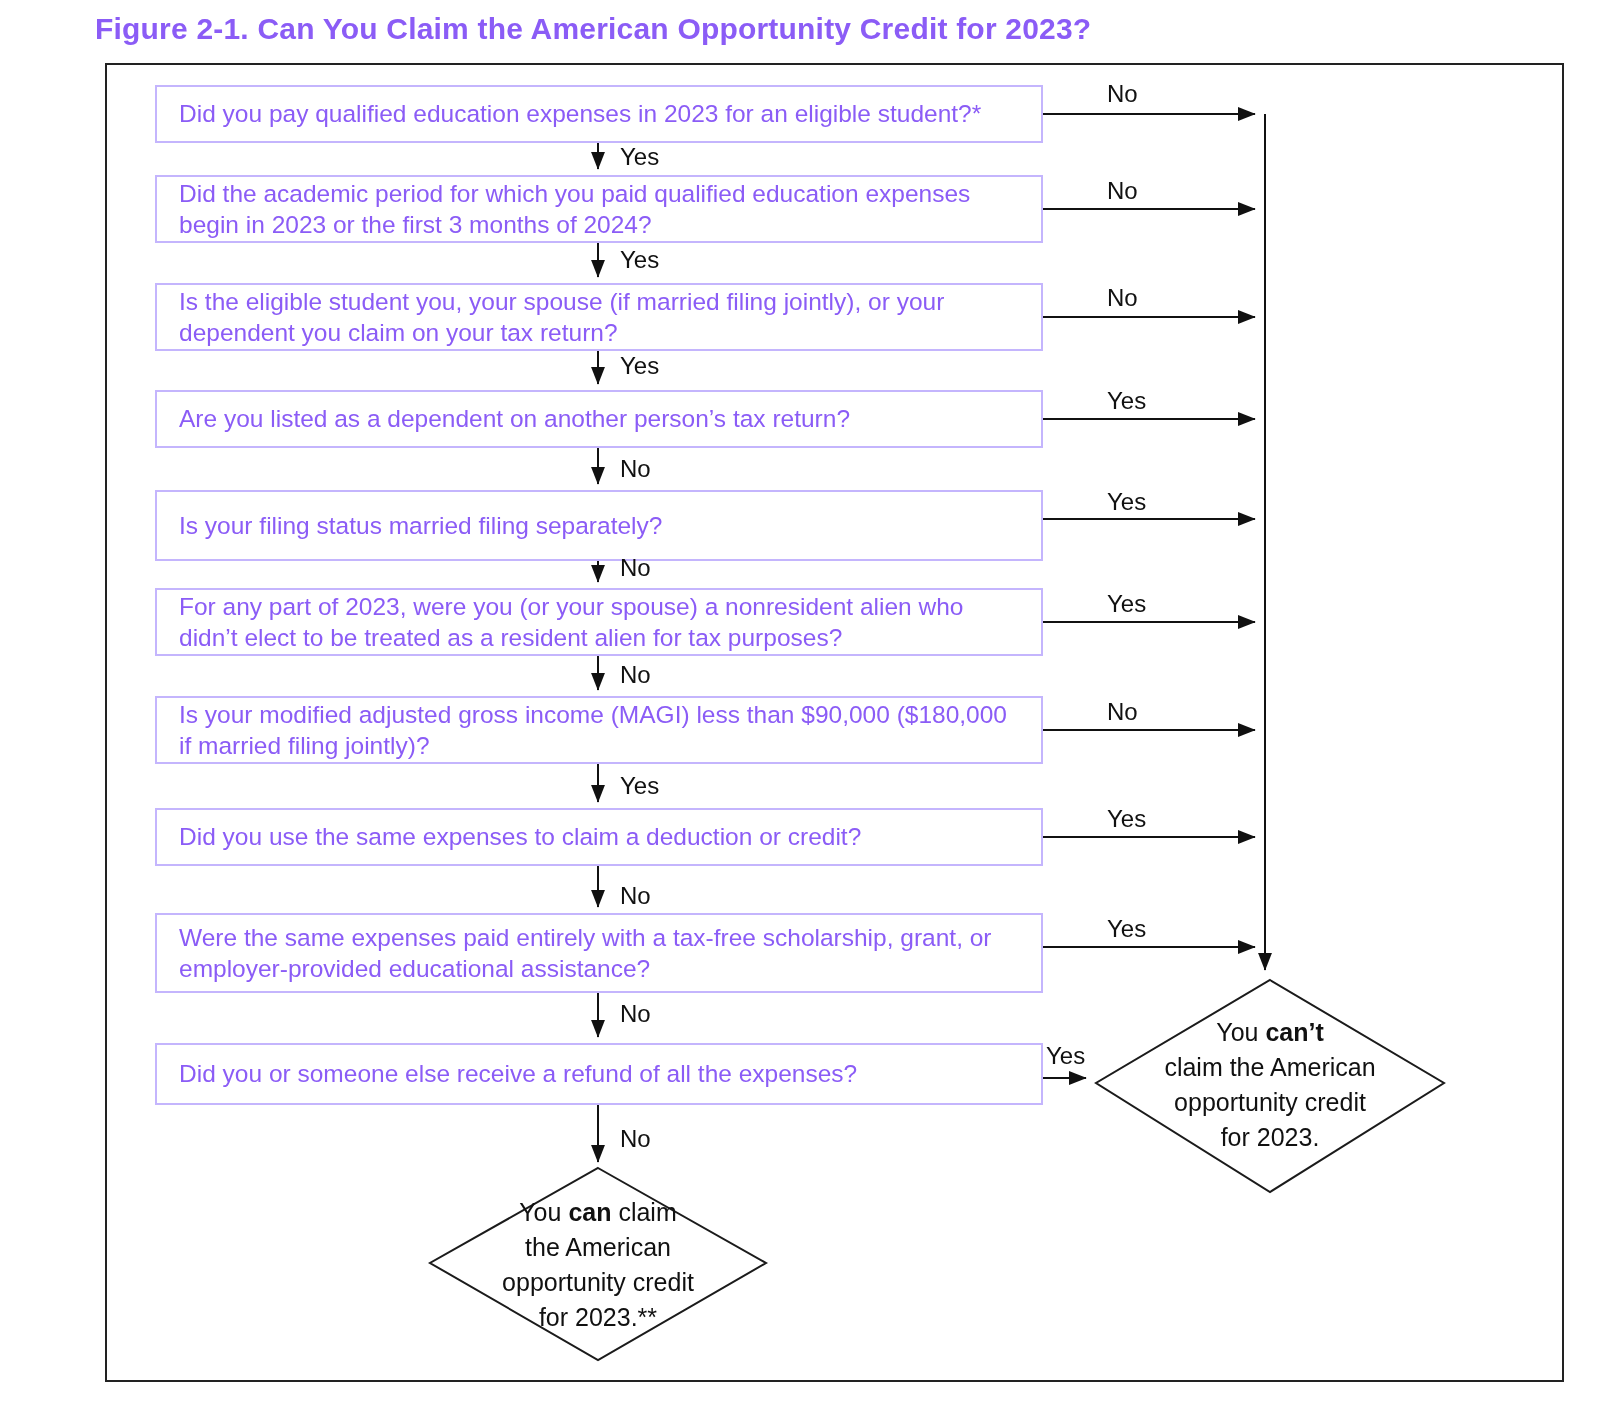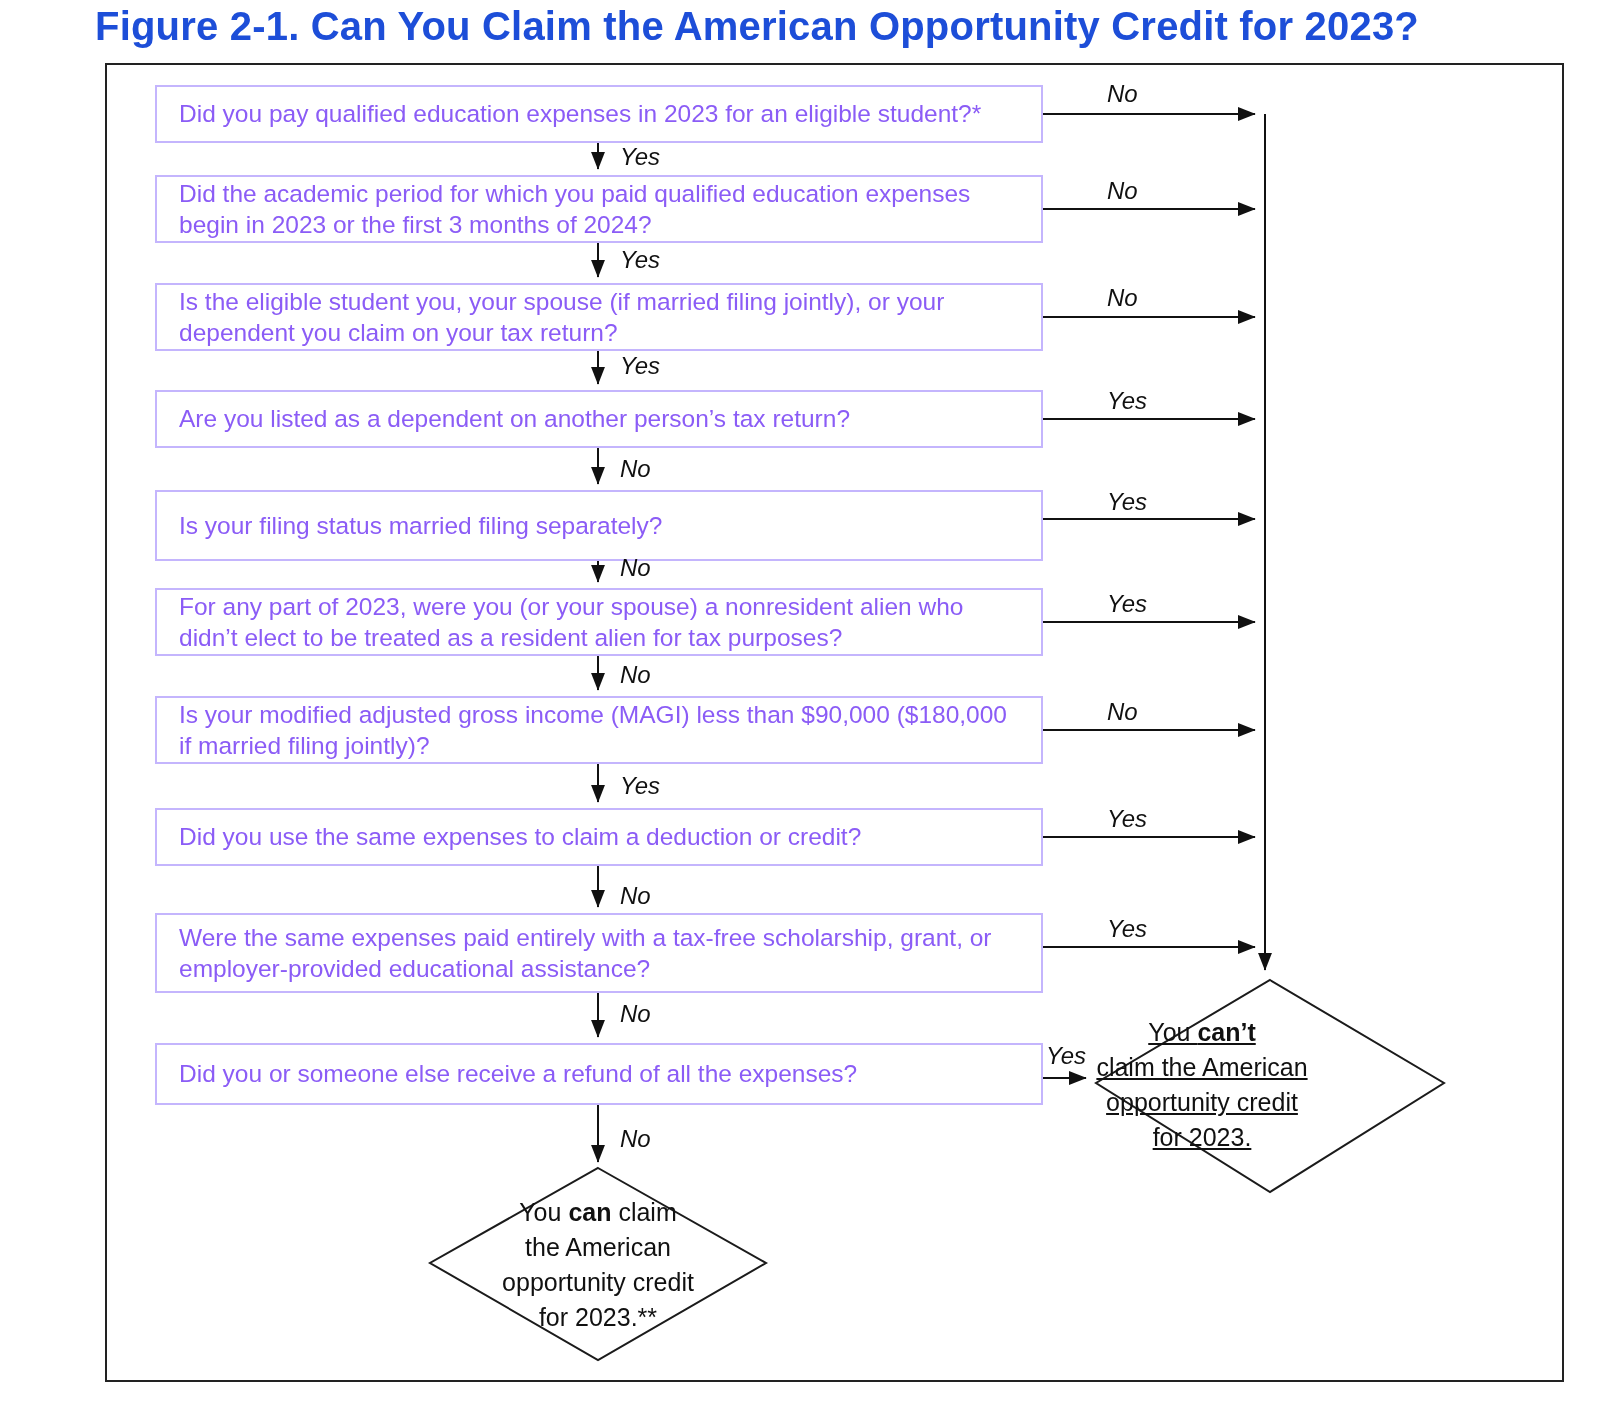--- a/index.html
+++ b/index.html
@@ -12,25 +12,25 @@
   .page {
     position: relative;
     width: 1600px;
     height: 1406px;
     background: #ffffff;
     overflow: hidden;
   }
   .figure-title {
     position: absolute;
     left: 95px;
-    top: 4px;
-    font-size: 40px;
+    top: 12px;
+    font-size: 30px;
     font-weight: bold;
     letter-spacing: 0.2px;
-    color: #1d4ed8;
+    color: #8b5cf6;
   }
   .outer-border {
     position: absolute;
     left: 105px;
     top: 63px;
     width: 1455px;
     height: 1315px;
     border: 2px solid #222222;
     background: transparent;
   }
@@ -51,21 +51,20 @@
     display: flex;
     align-items: center;
     padding: 6px 20px 6px 22px;
     font-size: 24.5px;
     line-height: 1.27;
     color: #8b5cf6;
   }
   .flow-label {
     position: absolute;
     font-size: 24px;
-    font-style: italic;
     color: #111111;
     white-space: nowrap;
   }
   .diamond-text {
     position: absolute;
     width: 300px;
     text-align: center;
     font-size: 25px;
     line-height: 1.4;
     color: #111111;
@@ -163,21 +162,21 @@
   <div class="flow-label" style="left:1107px; top:177px;">No</div>
   <div class="flow-label" style="left:1107px; top:284px;">No</div>
   <div class="flow-label" style="left:1107px; top:387px;">Yes</div>
   <div class="flow-label" style="left:1107px; top:488px;">Yes</div>
   <div class="flow-label" style="left:1107px; top:590px;">Yes</div>
   <div class="flow-label" style="left:1107px; top:698px;">No</div>
   <div class="flow-label" style="left:1107px; top:805px;">Yes</div>
   <div class="flow-label" style="left:1107px; top:915px;">Yes</div>
   <div class="flow-label" style="left:1046px; top:1042px;">Yes</div>
 
-  <div class="diamond-text" style="left:1052px; top:1015px;text-decoration:underline;">
+  <div class="diamond-text" style="left:1120px; top:1015px;">
     <div><span>You </span><b>can’t</b><span></span></div>
     <div>claim the American</div>
     <div>opportunity credit</div>
     <div>for 2023.</div>
   </div>
 
   <div class="diamond-text" style="left:448px; top:1195px;">
     <div><span>You </span><b>can</b><span> claim</span></div>
     <div>the American</div>
     <div>opportunity credit</div>

